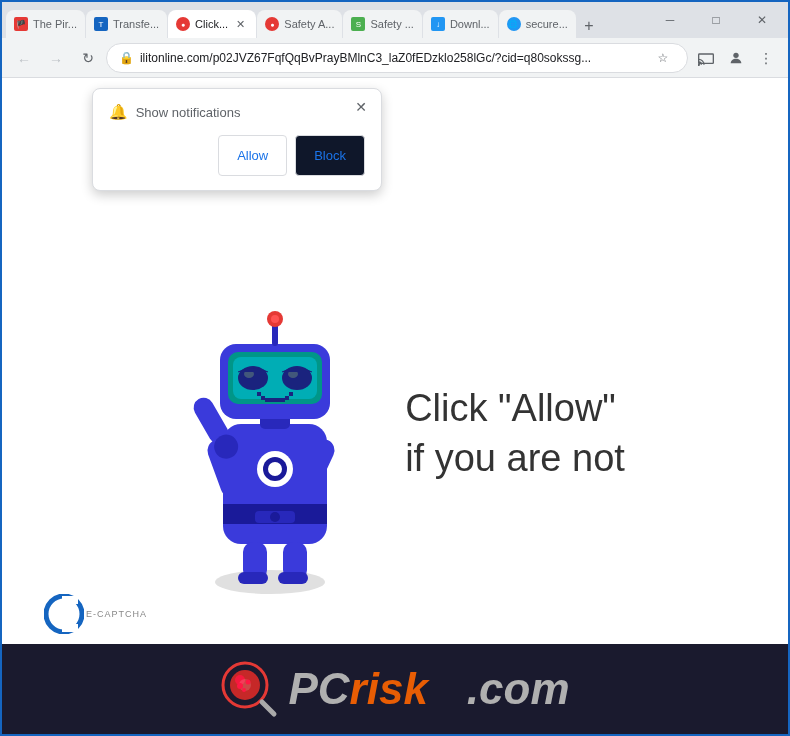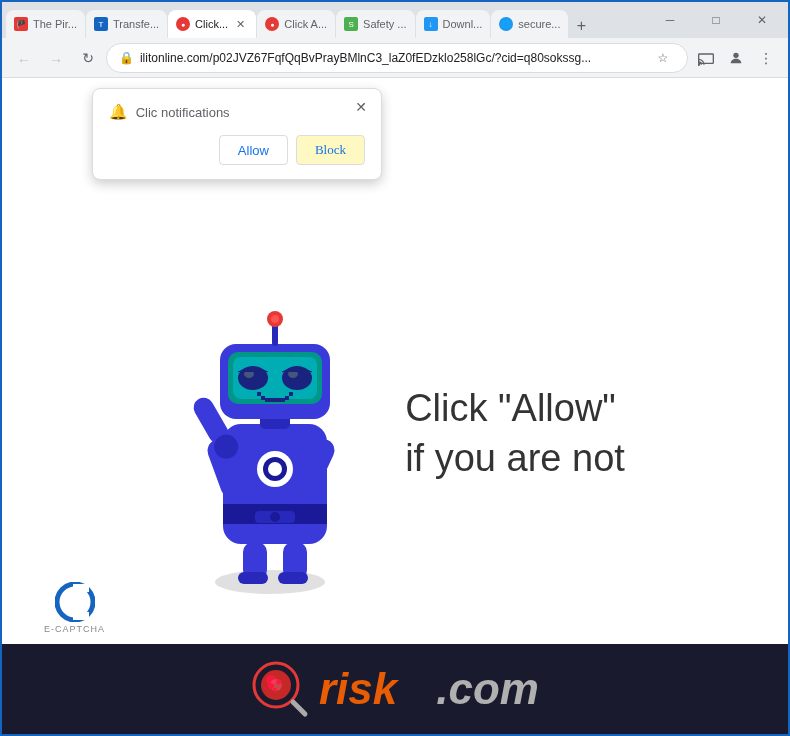--- a/index.html
+++ b/index.html
@@ -208,39 +208,38 @@
       color: #5f6368;
       margin-bottom: 14px;
     }
     .popup-item .bell-icon { font-size: 15px; }
     .popup-buttons {
       display: flex;
       justify-content: flex-end;
       gap: 8px;
     }
     .popup-btn {
-      padding: 6px 18px;
+      padding: 12px 18px;
       border-radius: 4px;
       font-size: 13px;
       cursor: pointer;
       border: 1px solid #dadce0;
       background: #f8f9fa;
       color: #1a73e8;
       font-weight: 500;
     }
     .popup-btn.allow {
       background: #fff;
       border-color: #dadce0;
       color: #1a73e8;
     }
     .popup-btn.block {
-      background: #fef9c3;
+      background: #0f172a;
       border-color: #dadce0;
       color: #1a73e8;
-      font-family: Liberation Serif, serif;
     }
 
     
     .main-page {
       width: 100%;
       height: 100%;
       display: flex;
       flex-direction: column;
       align-items: center;
       background: #fff;
@@ -311,21 +310,21 @@
           <span style="color:#fff;font-size:7px;font-weight:bold;">●</span>
         </div>
         <span class="tab-label">Click...</span>
         <span class="tab-close">✕</span>
       </div>
 
       <div class="tab">
         <div class="tab-favicon" style="background:#e53935;border-radius:50%;width:14px;height:14px;display:flex;align-items:center;justify-content:center;">
           <span style="color:#fff;font-size:7px;">●</span>
         </div>
-        <span class="tab-label">Click A...</span>
+        <span class="tab-label">Safety A...</span>
       </div>
 
       <div class="tab">
         <div class="tab-favicon" style="background:#4caf50;border-radius:2px;width:14px;height:14px;display:flex;align-items:center;justify-content:center;">
           <span style="color:#fff;font-size:8px;">S</span>
         </div>
         <span class="tab-label">Safety ...</span>
       </div>
 
       <div class="tab">
@@ -389,21 +388,21 @@
       <div class="nav-btn">⋮</div>
     </div>
   </div>
 
   <div class="page-content">
 
     <div class="notification-popup">
       <span class="popup-close">✕</span>
       <div class="popup-item">
         <span class="bell-icon">🔔</span>
-        <span>Clic notifications</span>
+        <span>Show notifications</span>
       </div>
       <div class="popup-buttons">
         <button class="popup-btn allow">Allow</button>
         <button class="popup-btn block">Block</button>
       </div>
     </div>
 
     <div class="main-page">
       <div class="robot-section">
 
@@ -471,21 +470,21 @@
             </g>
           </svg>
         </div>
 
         <div class="captcha-text-section">
           <span>Click "Allow"</span>
           <span>if you are not</span>
         </div>
       </div>
 
-      <div style="position:absolute; bottom:100px; left:42px; display:flex; flex-direction:column; align-items:center; gap:2px;">
+      <div style="position:absolute; bottom:100px; left:42px; display:flex; flex-direction:row; align-items:center; gap:2px;">
         <svg width="40" height="40" viewBox="0 0 40 40">
           <circle cx="20" cy="20" r="18" fill="none" stroke="#1565c0" stroke-width="5"></circle>
           <rect x="18" y="2" width="16" height="8" fill="#fff"></rect>
           <rect x="18" y="30" width="16" height="8" fill="#fff"></rect>
         </svg>
         <span style="font-size:9px;color:#888;letter-spacing:1px;">E-CAPTCHA</span>
       </div>
     </div>
 
     <div class="pcrisk-footer" style="position:absolute;bottom:0;width:100%;">
@@ -496,19 +495,20 @@
         <circle cx="20" cy="20" r="5" fill="#ff1744" opacity="0.8"></circle>
         <circle cx="25" cy="25" r="6" fill="#fff" opacity="0.15"></circle>
         <line x1="42" y1="42" x2="54" y2="54" stroke="#aaa" stroke-width="5" stroke-linecap="round"></line>
 
         <circle cx="20" cy="26" r="3" fill="#ff1744"></circle>
         <circle cx="28" cy="22" r="2.5" fill="#ff1744"></circle>
         <circle cx="24" cy="30" r="2" fill="#ff1744"></circle>
       </svg>
 
       <div style="display:flex; align-items:baseline;">
+        <span style="font-size:44px; font-weight:700; font-style:italic; color:#b0b0b0; font-family:'Arial Black', sans-serif;">PC</span>
         <span style="font-size:44px; font-weight:700; font-style:italic; color:#e85d04; font-family:'Arial Black', sans-serif;">risk</span>
         <span style="font-size:44px; font-weight:700; font-style:italic; color:#b0b0b0; font-family:'Arial Black', sans-serif;margin-left:39px;">.com</span>
       </div>
     </div>
 
   </div>
 </div>
 
 </body></html>

